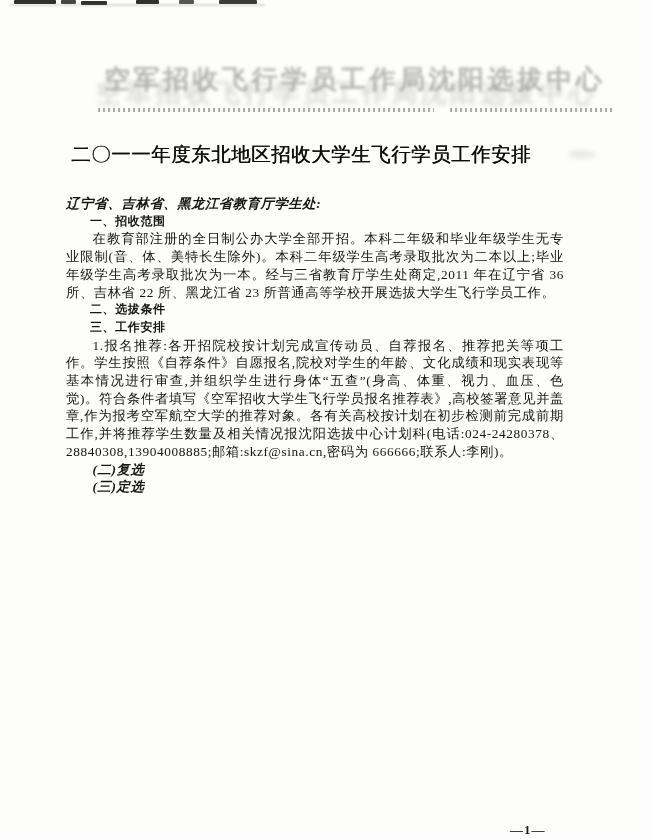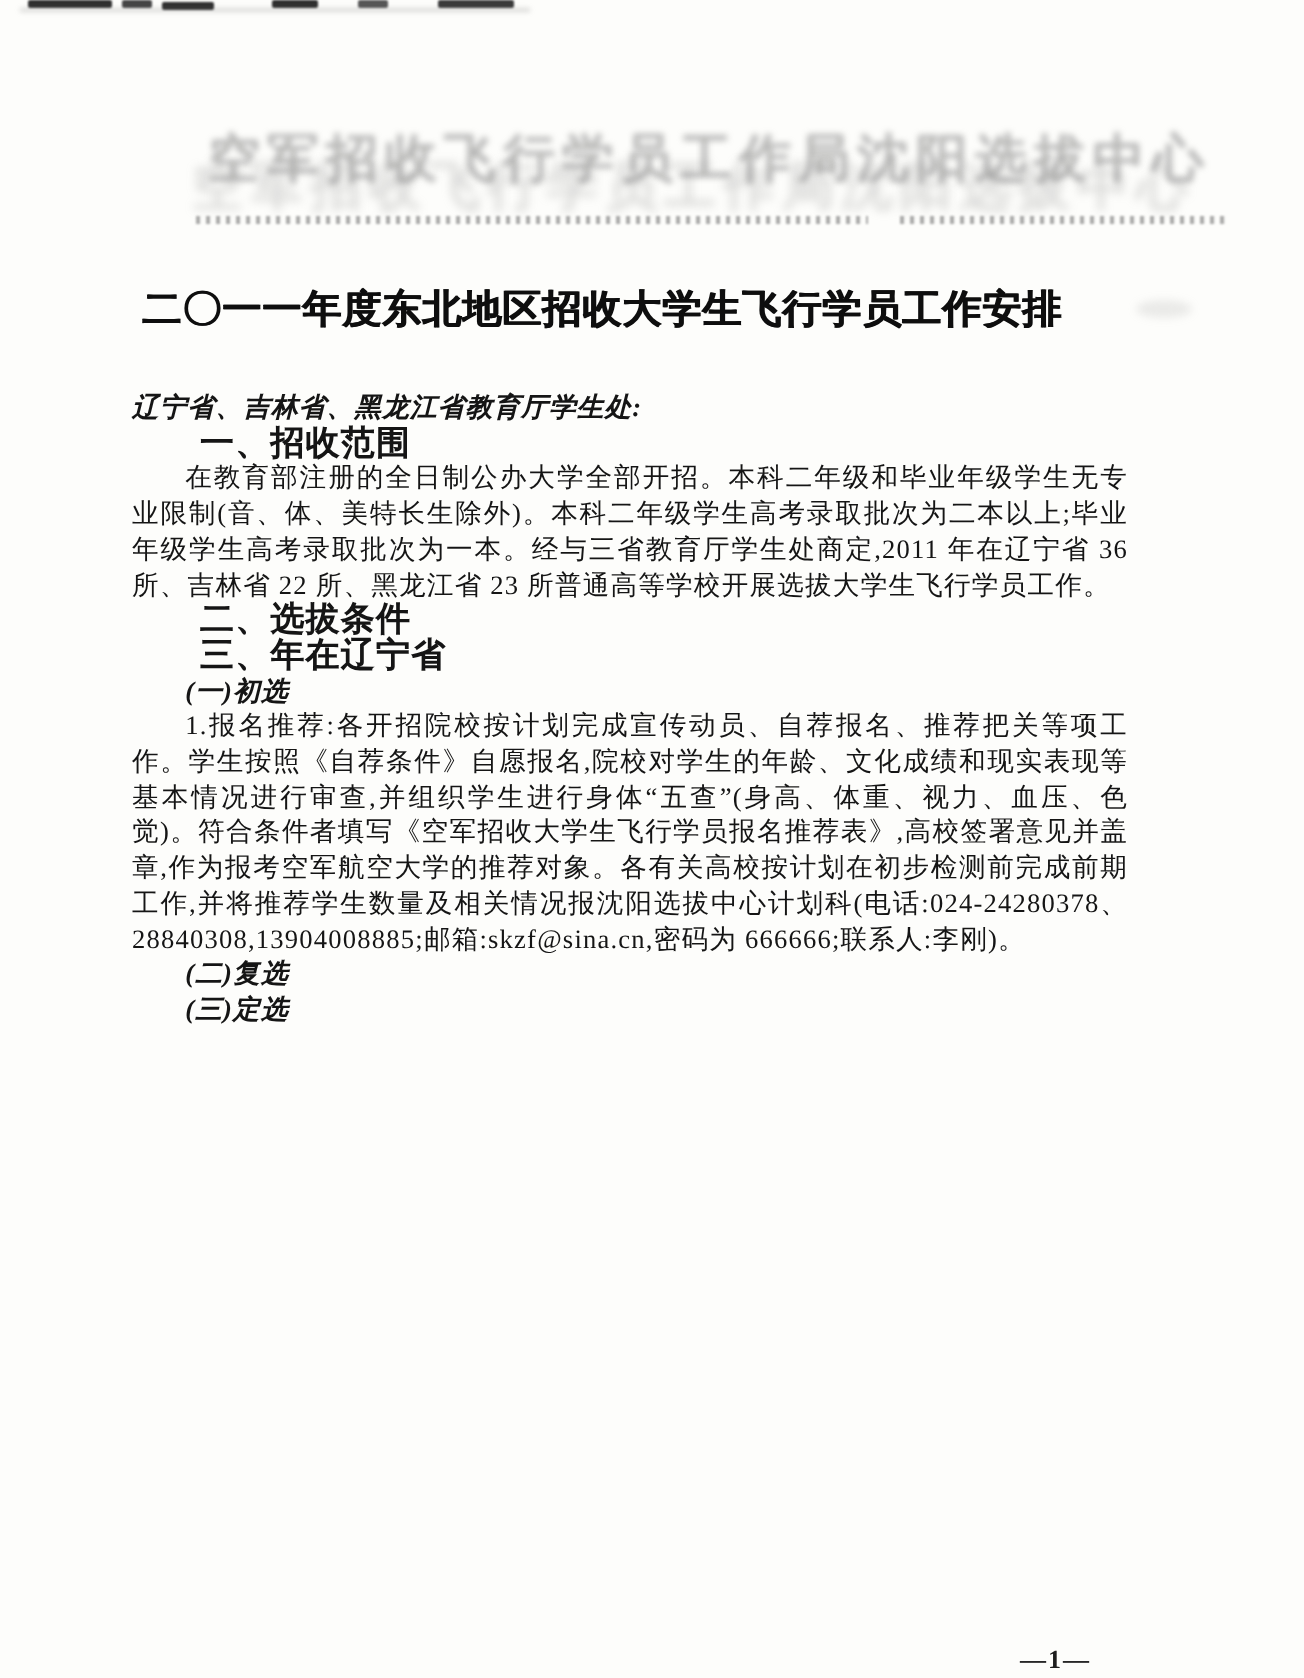--- a/index.html
+++ b/index.html
@@ -53,21 +53,21 @@
       rgba(180,180,180,0.15) 2px, rgba(180,180,180,0.0) 3px,
       rgba(180,180,180,0.0) 5px);
   }
   .fineprint.seg1 { left: 98px;  width: 336px; }
   .fineprint.seg2 { left: 450px; width: 164px; }
 
   
   .doc-title {
     position: absolute; left: 66px; top: 141px; width: 470px;
     text-align: center; white-space: nowrap;
-    font-size: 19.5px; font-weight: bold; color: #0e0e0e;
+    font-size: 19.5px; font-weight: normal; color: #0e0e0e;
     letter-spacing: 0.5px;
     text-shadow: 0.5px 0 0 #0e0e0e;
   }
   .title-smudge {
     position: absolute; left: 568px; top: 150px; width: 28px; height: 9px;
     background: rgba(150,150,150,0.18); border-radius: 50%;
     filter: blur(2px);
   }
 
   
@@ -77,21 +77,21 @@
     color: #151515;
     text-align: justify;
   }
   .doc-body p { margin: 0; text-indent: 2em; }
   .doc-body p.salutation {
     text-indent: 0; font-weight: bold; font-style: italic;
   }
   .doc-body p.heading {
     font-weight: bold;
     font-family: "Liberation Sans", "DejaVu Sans", sans-serif;
-    font-size: 17px;
+    font-size: 12px;
   }
   .doc-body p.subheading { font-weight: bold; font-style: italic; }
   .doc-body span.lead { font-weight: normal; }
 
   .page-num {
     position: absolute; left: 510px; top: 822px;
     font-size: 13px; font-weight: bold; letter-spacing: 1px; color: #1d1d1d;
     white-space: nowrap;
   }
 </style>
@@ -114,21 +114,20 @@
   <div class="fineprint seg2"></div>
 
   <div class="doc-title">二〇一一年度东北地区招收大学生飞行学员工作安排</div>
   <div class="title-smudge"></div>
 
   <div class="doc-body">
     <p class="salutation">辽宁省、吉林省、黑龙江省教育厅学生处:</p>
     <p class="heading">一、招收范围</p>
     <p class="para">在教育部注册的全日制公办大学全部开招。本科二年级和毕业年级学生无专业限制(音、体、美特长生除外)。本科二年级学生高考录取批次为二本以上;毕业年级学生高考录取批次为一本。经与三省教育厅学生处商定,2011 年在辽宁省 36 所、吉林省 22 所、黑龙江省 23 所普通高等学校开展选拔大学生飞行学员工作。</p>
     <p class="heading">二、选拔条件</p>
-    <p class="heading">三、年在辽宁省</p>
-    <p class="subheading">(一)初选</p>
+    <p class="heading">三、工作安排</p>
     <p class="item"><span class="lead">1.报名推荐:</span><span>各开招院校按计划完成宣传动员、自荐报名、推荐把关等项工作。学生按照《自荐条件》自愿报名,院校对学生的年龄、文化成绩和现实表现等基本情况进行审查,并组织学生进行身体“五查”(身高、体重、视力、血压、色觉)。符合条件者填写《空军招收大学生飞行学员报名推荐表》,高校签署意见并盖章,作为报考空军航空大学的推荐对象。各有关高校按计划在初步检测前完成前期工作,并将推荐学生数量及相关情况报沈阳选拔中心计划科(电话:024-24280378、28840308,13904008885;邮箱:skzf@sina.cn,密码为 666666;联系人:李刚)。</span></p>
     <p class="subheading">(二)复选</p>
     <p class="subheading">(三)定选</p>
   </div>
 
   <div class="page-num">—1—</div>
 </div>
 
 </body></html>

